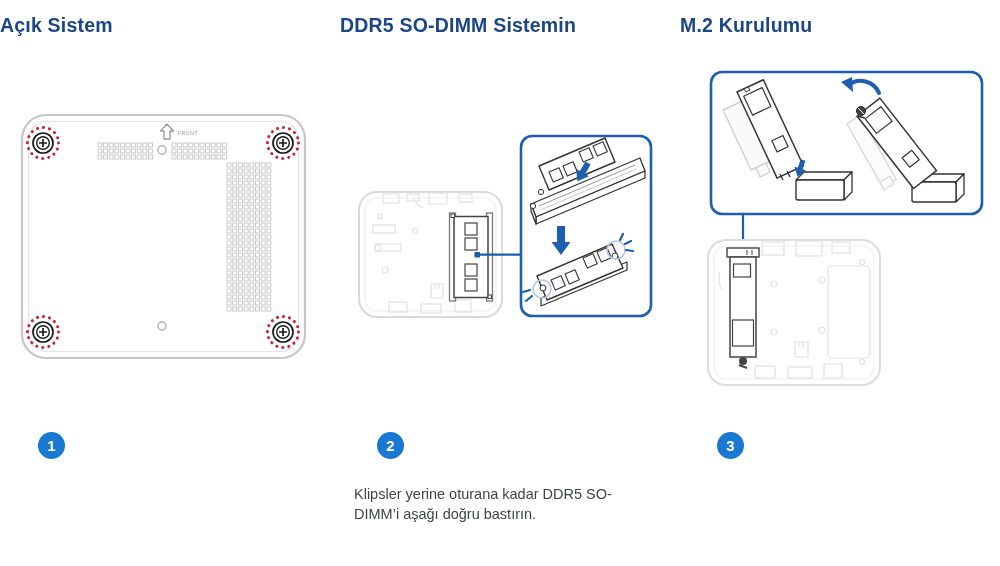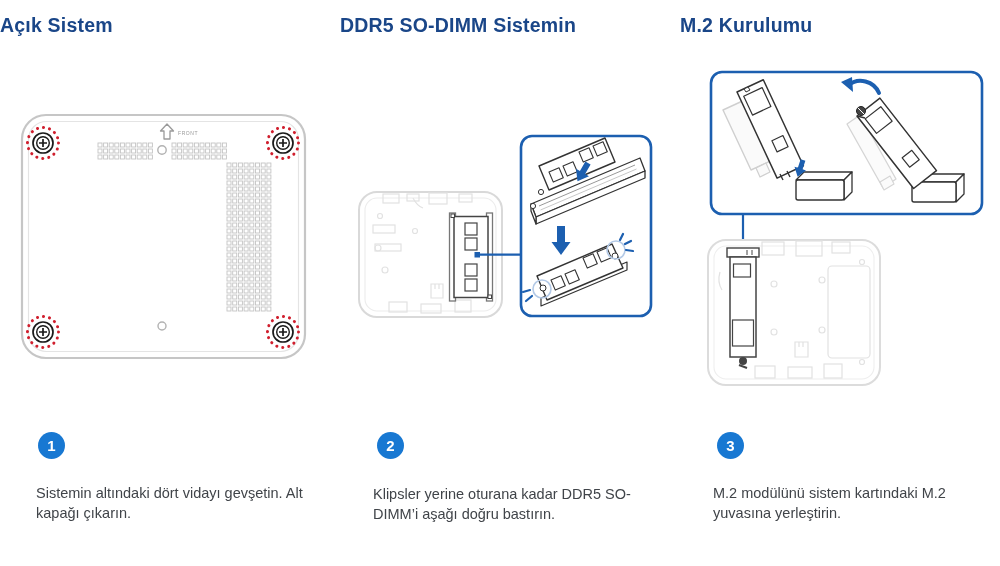--- a/index.html
+++ b/index.html
@@ -11,21 +11,21 @@
   .diagram{position:absolute;}
   #diagram-1{left:20px;top:113px;width:287px;height:247px;}
   #diagram-2{left:355px;top:130px;width:300px;height:195px;}
   #diagram-3{left:700px;top:62px;width:295px;height:330px;}
   .step-badge{position:absolute;top:432px;width:27px;height:27px;border-radius:50%;
               background:#1878d2;color:#fff;font-size:15px;font-weight:700;
               display:flex;align-items:center;justify-content:center;}
   #badge-1{left:38px;} #badge-2{left:377px;} #badge-3{left:717px;}
   .instruction{position:absolute;top:468px;font-size:14.5px;line-height:20px;color:#404449;}
   #instr-1{left:36px;max-width:300px;}
-  #instr-2{left:373px;max-width:300px;margin-top:16px;}
+  #instr-2{left:354px;max-width:300px;margin-top:16px;}
   #instr-3{left:713px;max-width:260px;}
   svg{display:block;}
 </style>
 </head>
 <body>
 
 <div class="canvas">
 
   <div class="col-title" id="title-1">Açık Sistem</div>
   <div class="col-title" id="title-2">DDR5 SO-DIMM Sistemin</div>
@@ -519,16 +519,14 @@
           </g>
         </g>
       </g>
     </svg>
   </div>
 
   <div class="step-badge" id="badge-1">1</div>
   <div class="step-badge" id="badge-2">2</div>
   <div class="step-badge" id="badge-3">3</div>
 
-  <p class="instruction" id="instr-1">Sistemin altındaki dört vidayı gevşetin. Alt kapağı çıkarın.</p>
   <p class="instruction" id="instr-2">Klipsler yerine oturana kadar DDR5 SO-DIMM’i aşağı doğru bastırın.</p>
-  <p class="instruction" id="instr-3">M.2 modülünü sistem kartındaki M.2 yuvasına yerleştirin.</p>
 </div>
 
 </body></html>

